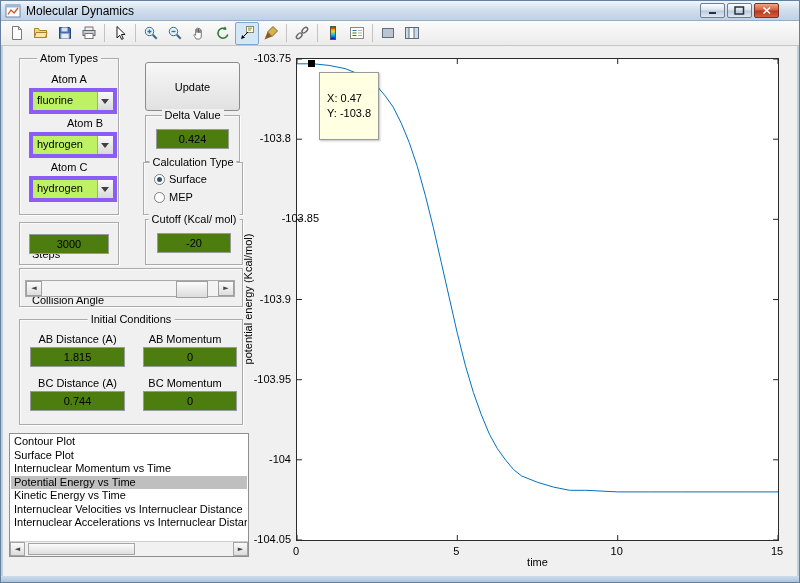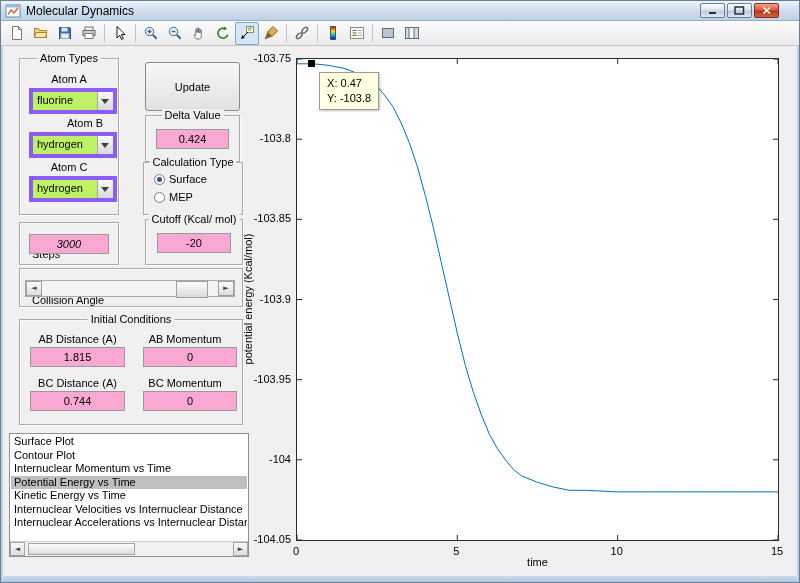--- a/index.html
+++ b/index.html
@@ -33,21 +33,21 @@
   .edgeR{position:absolute;right:0;top:45px;width:2px;bottom:0;background:#bfcfe1;}
   .edgeB{position:absolute;left:0;right:0;top:575px;height:8px;background:linear-gradient(#ccdcec,#a6bed6);}
 
   
   .panel{position:absolute;border:1px solid #aaaaaa;
     box-shadow:inset 1px 1px 0 #fafafa, 1px 1px 0 #fdfdfd;}
   .ptitle{position:absolute;top:-7px;background:#f0f0f0;padding:0 3px;white-space:nowrap;}
   .ptitle.center{left:50%;transform:translateX(-50%);}
   .ptitle.left{left:9px;margin-top:32px;}
   .lbl{position:absolute;white-space:nowrap;}
-  .edit{position:absolute;background:#f9a8d4;border:1px solid #999;
+  .edit{position:absolute;background:#4d7c0f;border:1px solid #999;
     text-align:center;line-height:18px;height:18px;}
   .btn{position:absolute;background:linear-gradient(#f7f7f7,#e1e1e1);
     border:1px solid #8b8b8b;border-radius:3px;
     display:flex;align-items:center;justify-content:center;}
   .popup{position:absolute;height:18px;background:#bef264;border:4px solid #8b5cf6;}
   .popup-text{position:absolute;left:4px;top:2px;}
   .popup-btn{position:absolute;right:0;top:0;bottom:0;width:15px;
     background:linear-gradient(#f9f9f9,#d9d9d9);border-left:1px solid #a5a5a5;}
   .popup-btn::after{content:"";position:absolute;left:3px;top:7px;
     border:4px solid transparent;border-top:5px solid #404040;}
@@ -83,21 +83,21 @@
 
   
   .axes{position:absolute;left:295px;top:57px;width:483px;height:483px;background:#fff;
     border:1px solid #2b2b2b;box-sizing:border-box;}
   .ytick{position:absolute;left:232px;width:58px;text-align:right;}
   .xtick{position:absolute;width:40px;text-align:center;top:544px;}
   .ylabel{position:absolute;left:148px;top:291px;width:200px;height:14px;text-align:center;
     transform:rotate(-90deg);}
   .xlabel{position:absolute;left:516px;top:555px;width:41px;text-align:center;}
   #datatip-marker{position:absolute;width:7px;height:7px;background:#000;}
-  #datatip{position:absolute;background:#ffffe1;border:1px solid #9a9a9a;padding:3px 7px;
+  #datatip{position:absolute;background:#ffffe1;border:1px solid #9a9a9a;padding:18px 7px;
     line-height:15px;box-shadow:1px 1px 2px rgba(0,0,0,0.25);}
 </style>
 </head>
 <body>
 
 <div class="stage">
 
   <div class="titlebar">
     <span class="title-icon">
       <svg width="16" height="16">
@@ -285,21 +285,21 @@
       <span>Surface</span>
     </span>
     <span class="radio-row" style="left:10px;top:28px;">
       <span class="radio"></span>
       <span>MEP</span>
     </span>
   </div>
 
   <div class="panel" style="left:18px;top:221px;width:98px;height:41px;">
     <span class="ptitle left">Steps</span>
-    <span class="edit" style="left:9px;top:11px;width:78px;font-style:italic;">3000</span>
+    <span class="edit" style="left:9px;top:11px;width:78px;">3000</span>
   </div>
 
   <div class="panel" style="left:144px;top:218px;width:96px;height:44px;">
     <span class="ptitle center">Cutoff (Kcal/ mol)</span>
     <span class="edit" style="left:11px;top:13px;width:72px;">-20</span>
   </div>
 
   <div class="panel" style="left:18px;top:267px;width:222px;height:37px;">
     <span class="ptitle left">Collision Angle</span>
     <span class="slider" style="left:5px;top:11px;width:210px;">
@@ -320,22 +320,22 @@
     <span class="edit" style="left:10px;top:27px;width:93px;">1.815</span>
     <span class="edit" style="left:123px;top:27px;width:92px;">0</span>
     <span class="lbl" style="left:5px;top:57px;width:105px;text-align:center;">BC Distance (A)</span>
     <span class="lbl" style="left:115px;top:57px;width:100px;text-align:center;">BC Momentum</span>
     <span class="edit" style="left:10px;top:71px;width:93px;">0.744</span>
     <span class="edit" style="left:123px;top:71px;width:92px;">0</span>
   </div>
 
   <div class="listbox">
     <div class="lb-items">
+        <div class="lb-item">Contour Plot</div>
         <div class="lb-item">Surface Plot</div>
-        <div class="lb-item">Contour Plot</div>
         <div class="lb-item">Internuclear Momentum vs Time</div>
         <div class="lb-item sel">Potential Energy vs Time</div>
         <div class="lb-item">Kinetic Energy vs Time</div>
         <div class="lb-item">Internuclear Velocities vs Internuclear Distance</div>
         <div class="lb-item">Internuclear Accelerations vs Internuclear Distance</div>
       </div>
     <div class="hscroll">
       <span class="hs-btn left">
           <span class="arr arrow-left"></span>
         </span>
@@ -378,21 +378,21 @@
   <div class="ylabel">potential energy (Kcal/mol)</div>
   <div class="xlabel">time</div>
   <div id="datatip-marker" style="left: 307.071px; top: 58.81px;"></div>
   <div id="datatip" style="left: 318.071px; top: 70.81px;">
     <div>X: 0.47</div>
     <div>Y: -103.8</div>
   </div>
 
 <div class="ytick" style="top: 51px;">-103.75</div>
     <div class="ytick" style="top: 131.167px;">-103.8</div>
-    <div class="ytick" style="top: 211.333px;">-103.85</div>
+    <div class="ytick" style="top: 211.333px; padding-left: 28px;">-103.85</div>
     <div class="ytick" style="top: 291.5px;">-103.9</div>
     <div class="ytick" style="top: 371.667px;">-103.95</div>
     <div class="ytick" style="top: 451.833px;">-104</div>
     <div class="ytick" style="top: 532px;">-104.05</div>
     <div class="xtick" style="left: 275px;">0</div>
     <div class="xtick" style="left: 435.333px;">5</div>
     <div class="xtick" style="left: 595.667px;">10</div>
     <div class="xtick" style="left: 756px;">15</div>
   </div>
 

